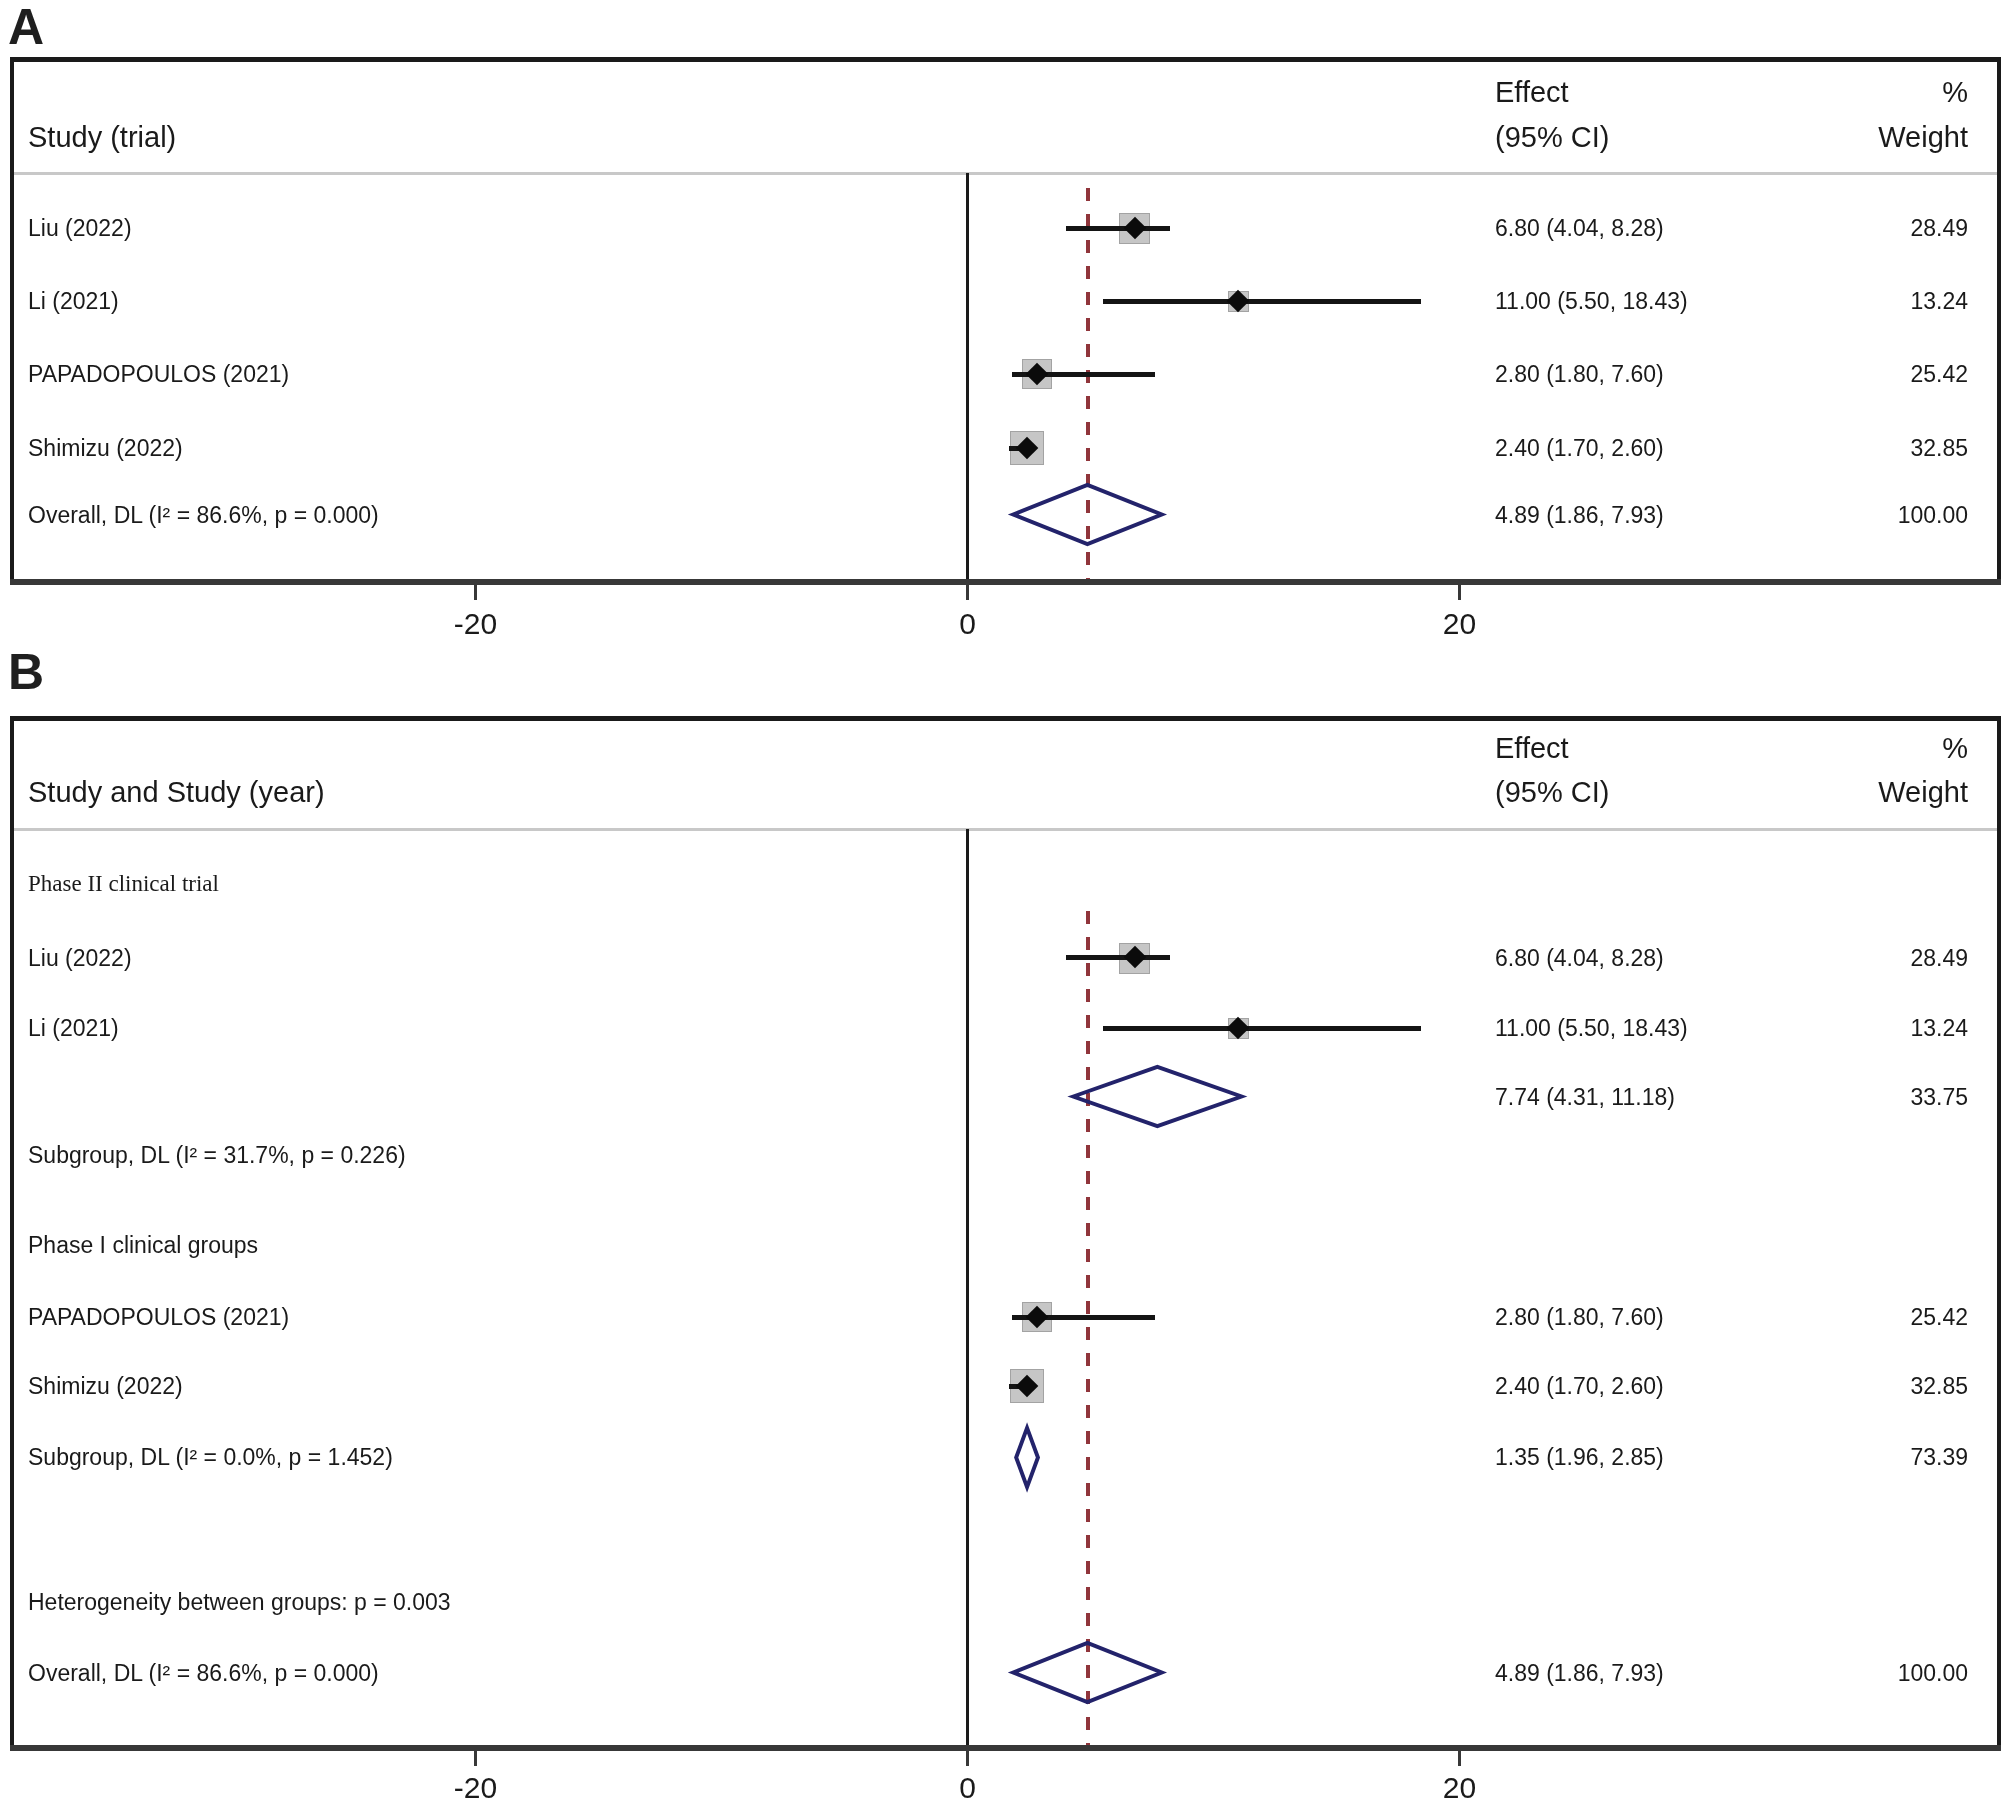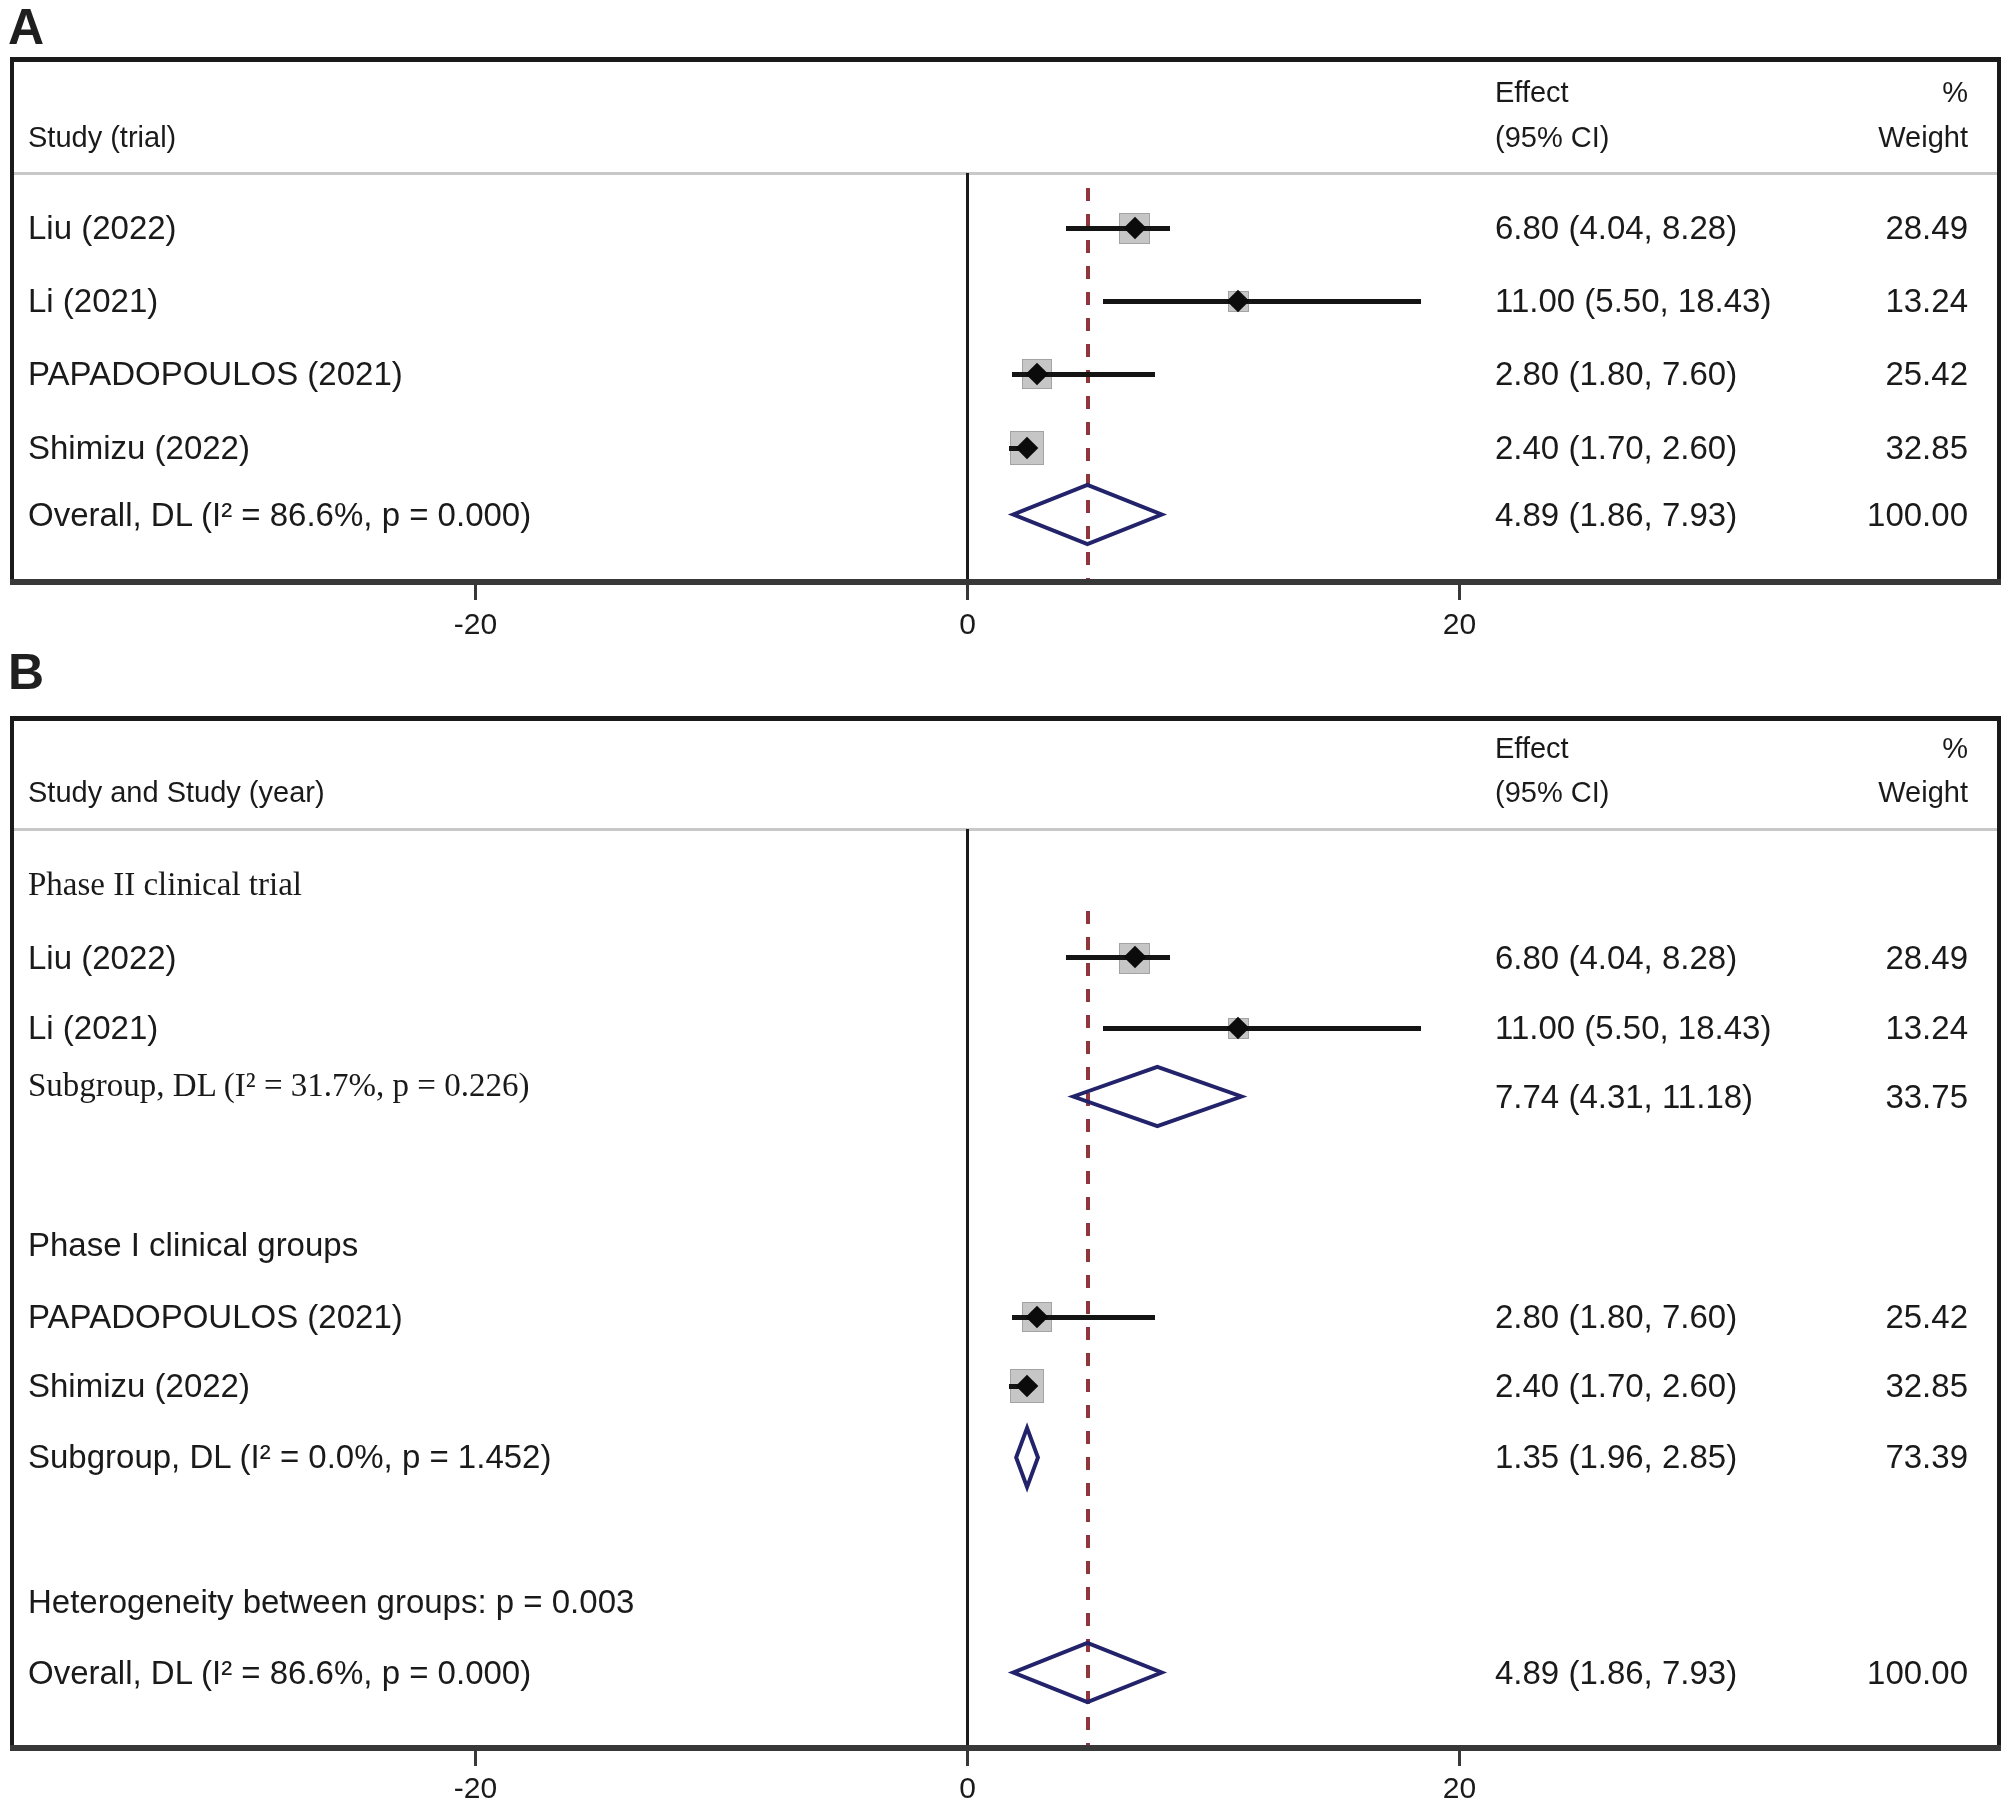--- a/index.html
+++ b/index.html
@@ -7,21 +7,21 @@
     position:relative;width:2011px;height:1821px;background:#ffffff;
     font-family:"Liberation Sans",sans-serif;color:#1a1a1a;overflow:hidden;
   }
   .panel-letter{
     position:absolute;left:8px;font-size:50px;line-height:55px;font-weight:bold;color:#1f1f1f;
   }
   .box{
     position:absolute;border:4px solid #1a1a1a;border-top-width:5px;border-bottom:none;
     box-sizing:border-box;background:transparent;
   }
-  .lbl{position:absolute;white-space:nowrap;font-size:33px;line-height:36px;color:#1a1a1a;}
+  .lbl{position:absolute;white-space:nowrap;font-size:23px;line-height:36px;color:#1a1a1a;}
   .hdr{font-size:29px;}
   .wcol{width:218px;text-align:right;}
   .rule{position:absolute;height:3px;background:#c8c8c8;}
   .zero{position:absolute;width:3px;background:#1a1a1a;}
   .dash{
     position:absolute;width:4px;
     background:repeating-linear-gradient(to bottom,#90353b 0 13px,rgba(0,0,0,0) 13px 26px);
   }
   .axis{position:absolute;height:6px;background:#383838;}
   .tick{position:absolute;width:3px;height:15px;background:#383838;}
@@ -108,21 +108,21 @@
         <div class="ci" style="position: absolute; left: 1066px; top: 955px; width: 104px; height: 5px;"></div>
         <div class="pt" style="position: absolute; left: 1127px; top: 949px; width: 16px; height: 16px;"></div>
         <div class="lbl" style="position: absolute; left: 1495px; top: 940px;">6.80 (4.04, 8.28)</div>
         <div class="lbl wcol" style="position: absolute; left: 1750px; top: 940px; width: 218px;">28.49</div>
         <div class="lbl" style="position: absolute; left: 28px; top: 1010px;">Li (2021)</div>
         <div class="wbox" style="position: absolute; left: 1228px; top: 1018px; width: 21px; height: 21px;"></div>
         <div class="ci" style="position: absolute; left: 1103px; top: 1026px; width: 318px; height: 5px;"></div>
         <div class="pt" style="position: absolute; left: 1230px; top: 1020px; width: 16px; height: 16px;"></div>
         <div class="lbl" style="position: absolute; left: 1495px; top: 1010px;">11.00 (5.50, 18.43)</div>
         <div class="lbl wcol" style="position: absolute; left: 1750px; top: 1010px; width: 218px;">13.24</div>
-        <div class="lbl" style="position: absolute; left: 28px; top: 1067px; font-family: Liberation Serif, serif;">Subgroup, DL (I² = 31.7%, p = 0.226)</div>
+        <div class="lbl" style="position: absolute; left: 28px; top: 1137px;">Subgroup, DL (I² = 31.7%, p = 0.226)</div>
         <div class="dsvg" style="position: absolute; left: 1067px; top: 1063px; width: 181px; height: 67px;"><svg width="181" height="67" style="overflow: visible;" viewBox="0 0 183 68">
             <polygon points="6,34 91.35975000000008,4 176.71950000000015,34 91.35975000000008,64" fill="none" stroke="#23236b" stroke-width="4" stroke-miterlimit="12"></polygon>
           </svg></div>
         <div class="lbl" style="position: absolute; left: 1495px; top: 1079px;">7.74 (4.31, 11.18)</div>
         <div class="lbl wcol" style="position: absolute; left: 1750px; top: 1079px; width: 218px;">33.75</div>
         <div class="lbl" style="position: absolute; left: 28px; top: 1227px;">Phase I clinical groups</div>
         <div class="lbl" style="position: absolute; left: 28px; top: 1299px;">PAPADOPOULOS (2021)</div>
         <div class="wbox" style="position: absolute; left: 1022px; top: 1302px; width: 30px; height: 30px;"></div>
         <div class="ci" style="position: absolute; left: 1012px; top: 1315px; width: 143px; height: 5px;"></div>
         <div class="pt" style="position: absolute; left: 1029px; top: 1309px; width: 16px; height: 16px;"></div>

